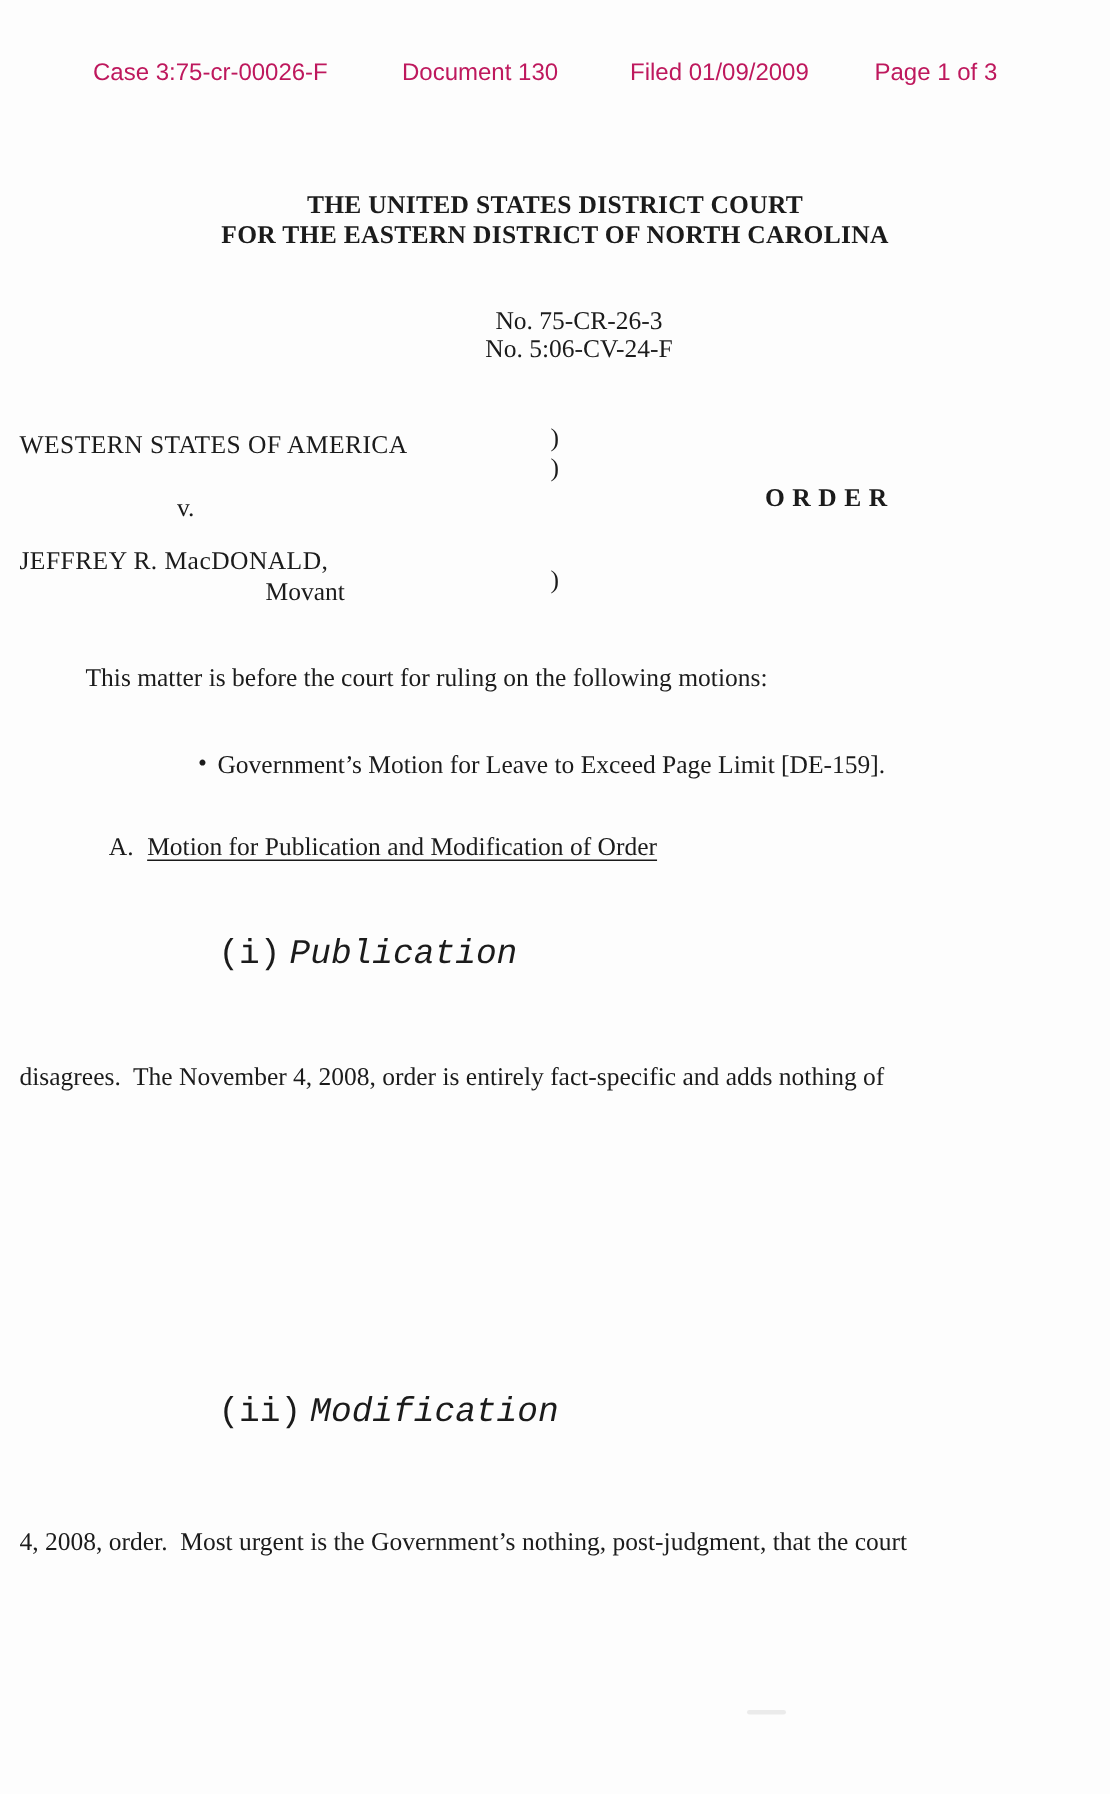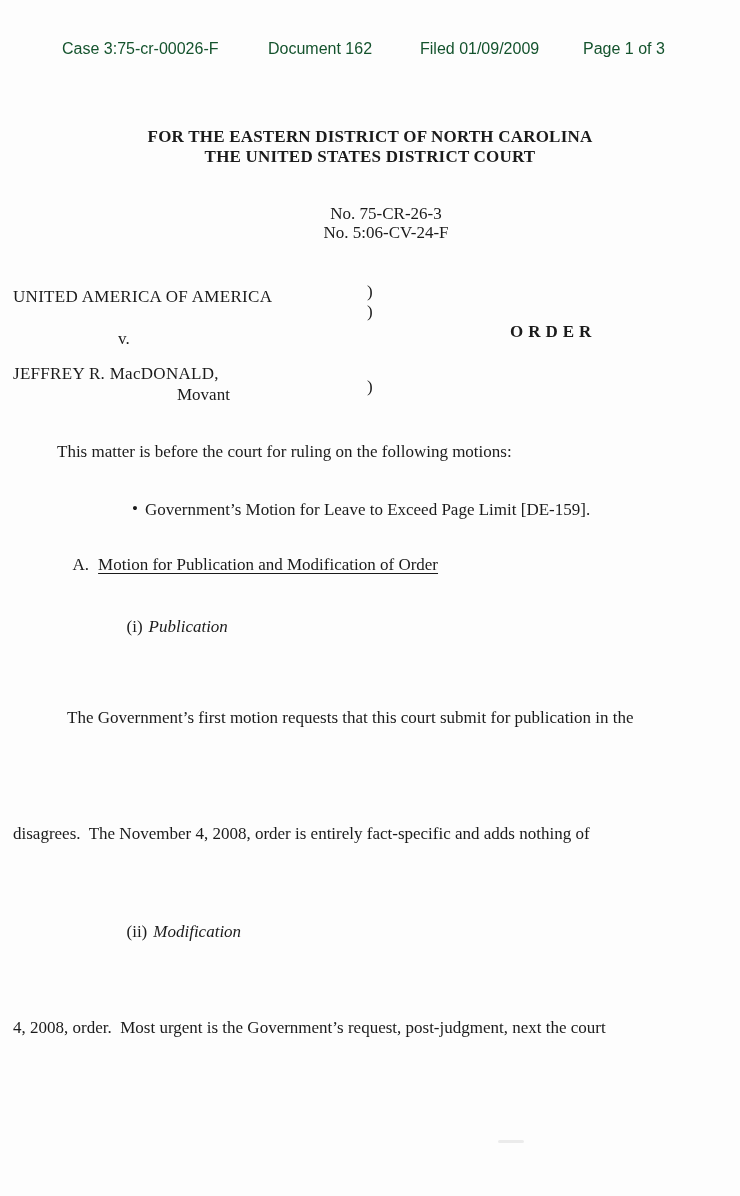--- a/index.html
+++ b/index.html
@@ -12,21 +12,21 @@
     overflow:hidden;
   }
   .abs { position:absolute; }
 
   
   .scan-header span {
     position:absolute;
     top:0;
     font-family:"Liberation Sans", sans-serif;
     font-size:16px;
-    color:#14532d;
+    color:#be185d;
     white-space:pre;
   }
   .scan-header { position:absolute; top:40px; left:0; width:740px; height:22px; }
   .seg-case  { left:62px; }
   .seg-doc   { left:268px; }
   .seg-filed { left:420px; }
   .seg-page  { left:583px; }
 
   .court-title {
     top:127px; left:0; width:740px;
@@ -57,21 +57,21 @@
   
   .intro { left:57px; top:442px; font-size:17px; white-space:pre; }
 
   .motions { left:115px; top:480px; font-size:17px; line-height:19.6px; }
   .motions .row { white-space:pre; }
   .bullet { display:inline-block; margin-right:7px; transform:translateY(-1px); }
 
   .section-a { left:65px; top:535px; font-size:17px; white-space:pre; }
   .section-a .u { text-decoration:underline; text-underline-offset:3px; margin-left:9px; }
 
-  .subheading { font-size:17px; white-space:pre; }
+  .subheading { font-size:23px; white-space:pre;font-family:Liberation Mono, monospace; }
   .sub-i  { left:118px; top:597px; }
   .sub-ii { left:118px; top:902px; }
   .subheading .it { font-style:italic; margin-left:6px; }
 
   .para { font-size:17px; line-height:38.6px; white-space:pre; }
   .para-1 { left:13px; top:622px; }
   .para-2 { left:13px; top:932px; }
   .para .line { white-space:pre; }
   .para .first { padding-left:54px; }
 
@@ -79,37 +79,37 @@
     left:498px; top:1140px; width:26px; height:3px;
     background:rgba(0,0,0,0.07);
     border-radius:2px;
   }
 </style>
 </head>
 <body>
 
 <div class="scan-header">
   <span class="seg-case">Case 3:75-cr-00026-F</span>
-  <span class="seg-doc">Document 162</span>
+  <span class="seg-doc">Document 130</span>
   <span class="seg-filed">Filed 01/09/2009</span>
   <span class="seg-page">Page 1 of 3</span>
 </div>
 
 <div class="abs court-title">
+  <div>THE UNITED STATES DISTRICT COURT</div>
   <div>FOR THE EASTERN DISTRICT OF NORTH CAROLINA</div>
-  <div>THE UNITED STATES DISTRICT COURT</div>
 </div>
 
 <div class="abs case-numbers">
   <div>No. 75-CR-26-3</div>
   <div>No. 5:06-CV-24-F</div>
 </div>
 
 <div>
-  <span class="cap cap-plaintiff">UNITED AMERICA OF AMERICA</span>
+  <span class="cap cap-plaintiff">WESTERN STATES OF AMERICA</span>
   <span class="cap cap-bracket-1">)</span>
   <span class="cap cap-bracket-2">)</span>
   <span class="cap cap-versus">v.</span>
   <span class="cap cap-order">ORDER</span>
   <span class="cap cap-defendant">JEFFREY R. MacDONALD,</span>
   <span class="cap cap-role">Movant</span>
   <span class="cap cap-bracket-3">)</span>
 </div>
 
 <div class="abs intro">This matter is before the court for ruling on the following motions:</div>
@@ -122,30 +122,29 @@
 
 <div class="abs section-a">
   <span>A.</span><span class="u">Motion for Publication and Modification of Order</span>
 </div>
 
 <div class="abs subheading sub-i">
   <span>(i)</span><span class="it">Publication</span>
 </div>
 
 <div class="abs para para-1">
-  <div class="line first">The Government’s first motion requests that this court submit for publication in the</div>
   <div class="line">disagrees.  The November 4, 2008, order is entirely fact-specific and adds nothing of</div>
   
   
 </div>
 
 <div class="abs subheading sub-ii">
   <span>(ii)</span><span class="it">Modification</span>
 </div>
 
 <div class="abs para para-2">
-  <div class="line">4, 2008, order.  Most urgent is the Government’s request, post-judgment, next the court</div>
+  <div class="line">4, 2008, order.  Most urgent is the Government’s nothing, post-judgment, that the court</div>
   
   
   
 </div>
 
 <div class="abs artifact"></div>
 
 </body></html>

